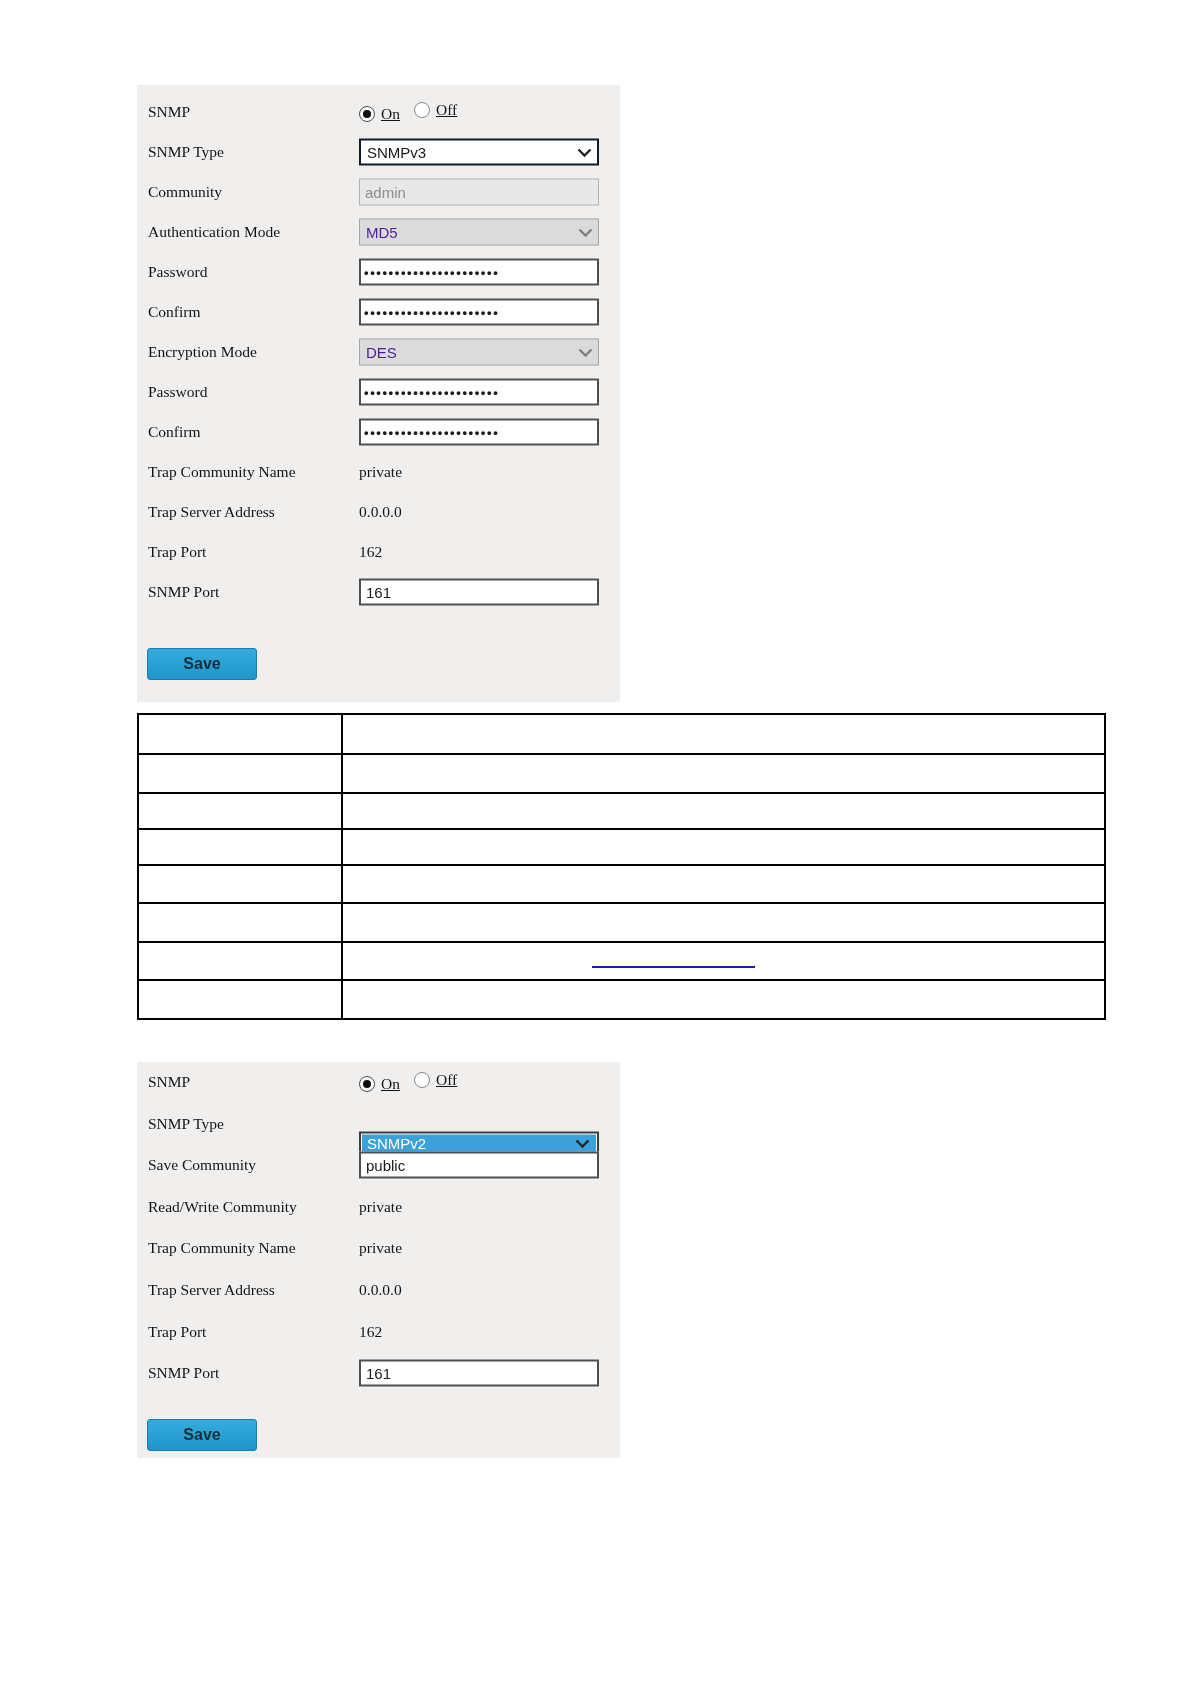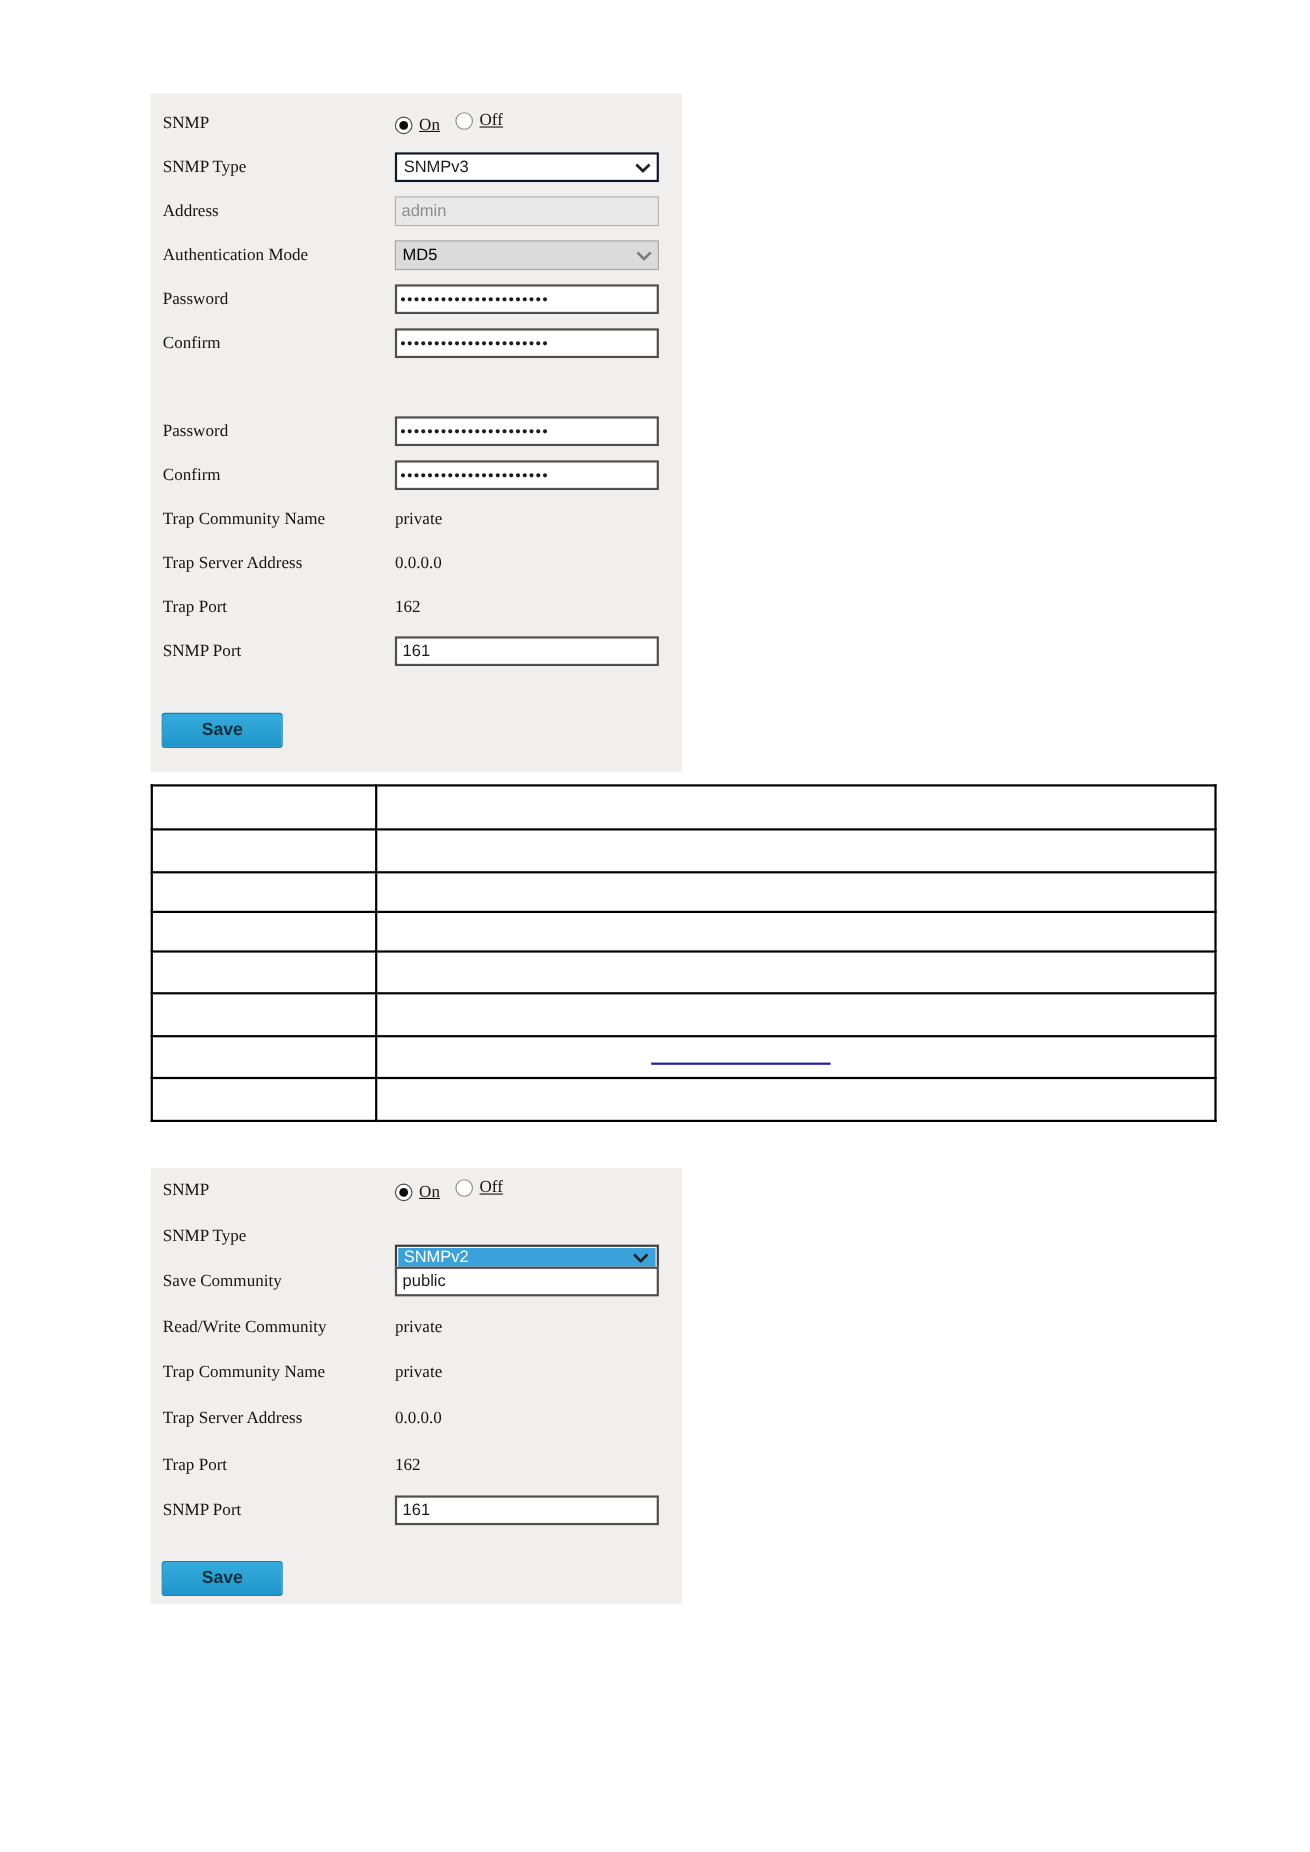--- a/index.html
+++ b/index.html
@@ -22,21 +22,21 @@
          background:#fff;display:inline-flex;align-items:center;justify-content:center;margin-right:6px;}
   .radio.off{border-color:#8a8a8a;}
   .radio .dot{width:8px;height:8px;border-radius:50%;background:#0d0d0d;}
   .radio-label{font:15.5px "Liberation Serif",serif;color:#141414;text-decoration:underline;}
 
   
   .sel{position:relative;box-sizing:border-box;width:240px;height:27px;background:#fff;
        border:2px solid #0f172a;display:flex;align-items:center;padding:0 26px 0 6px;
        font:15px "Liberation Sans",sans-serif;color:#1a1a1a;}
   .sel .chev{position:absolute;right:5px;top:50%;transform:translateY(-50%);line-height:0;}
-  .sel.disabled{background:#dcdbdb;border:1px solid #a6a6a6;color:#000000;}
+  .sel.disabled{background:#dcdbdb;border:1px solid #a6a6a6;color:#4c1d95;}
   .sel.highlighted{padding:0;border:2px solid #3c3c3c;background:#fff;margin-top:42px;}
   .sel.highlighted .hl{position:absolute;left:1px;right:1px;top:1px;bottom:4px;background:#3ba1da;
        color:#fff;display:flex;align-items:center;padding:0 5px;font:15px "Liberation Sans",sans-serif;}
   .sel.highlighted .chev{right:6px;}
 
   
   .inp{box-sizing:border-box;width:240px;height:27px;background:#fff;border:2px solid #4f4f4f;
        font:15px "Liberation Sans",sans-serif;color:#1a1a1a;padding:0 5px;outline:none;}
   .inp.disabled{background:#e9e8e8;border:1px solid #b2b2b2;color:#8e8e8e;}
   .inp.password{font-weight:bold;font-size:13px;letter-spacing:1.6px;padding:0 3px;}
@@ -79,41 +79,52 @@
         <span class="fctrl">
           <div class="sel ">
             <span>SNMPv3</span>
             <span class="chev"><svg width="15" height="9" viewBox="0 0 15 9">
                 <polyline points="1.5,1.5 7.5,7.5 13.5,1.5" fill="none" stroke="#222" stroke-width="2.4"></polyline>
               </svg></span>
           </div>
         </span>
       </div>
       <div class="frow" style="top: 93px;">
-        <span class="flabel">Address</span>
+        <span class="flabel">Community</span>
         <span class="fctrl"><input class="inp disabled" type="text" readonly="" value="admin" style=""></span>
       </div>
       <div class="frow" style="top: 133px;">
         <span class="flabel">Authentication Mode</span>
         <span class="fctrl">
           <div class="sel disabled">
             <span>MD5</span>
             <span class="chev"><svg width="15" height="9" viewBox="0 0 15 9">
                 <polyline points="1.5,1.5 7.5,7.5 13.5,1.5" fill="none" stroke="#7d7d7d" stroke-width="2.4"></polyline>
               </svg></span>
           </div>
         </span>
       </div>
       <div class="frow" style="top: 173px;">
         <span class="flabel">Password</span>
         <span class="fctrl"><input class="inp password" type="text" value="••••••••••••••••••••••" style=""></span>
       </div>
       <div class="frow" style="top: 213px;">
         <span class="flabel">Confirm</span>
         <span class="fctrl"><input class="inp password" type="text" value="••••••••••••••••••••••" style=""></span>
+      </div>
+      <div class="frow" style="top: 253px;">
+        <span class="flabel">Encryption Mode</span>
+        <span class="fctrl">
+          <div class="sel disabled">
+            <span>DES</span>
+            <span class="chev"><svg width="15" height="9" viewBox="0 0 15 9">
+                <polyline points="1.5,1.5 7.5,7.5 13.5,1.5" fill="none" stroke="#7d7d7d" stroke-width="2.4"></polyline>
+              </svg></span>
+          </div>
+        </span>
       </div>
       <div class="frow" style="top: 293px;">
         <span class="flabel">Password</span>
         <span class="fctrl"><input class="inp password" type="text" value="••••••••••••••••••••••" style=""></span>
       </div>
       <div class="frow" style="top: 333px;">
         <span class="flabel">Confirm</span>
         <span class="fctrl"><input class="inp password" type="text" value="••••••••••••••••••••••" style=""></span>
       </div>
       <div class="frow" style="top: 373px;">

